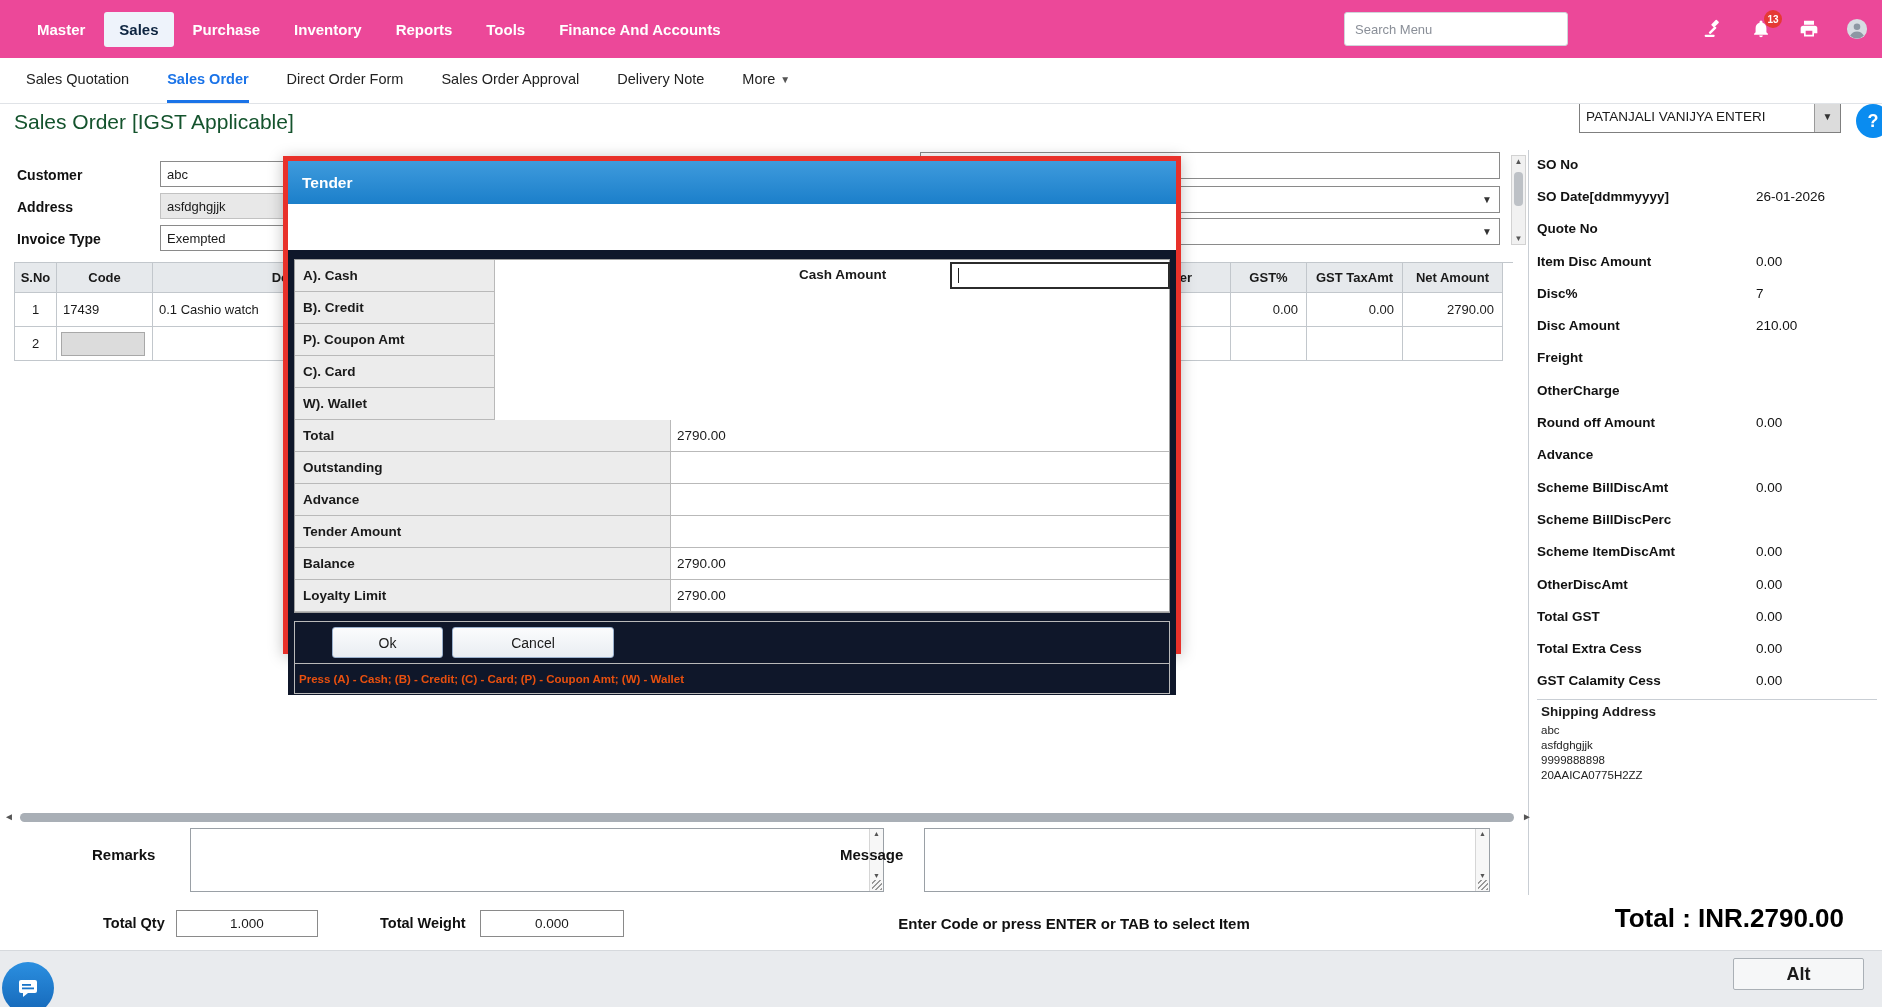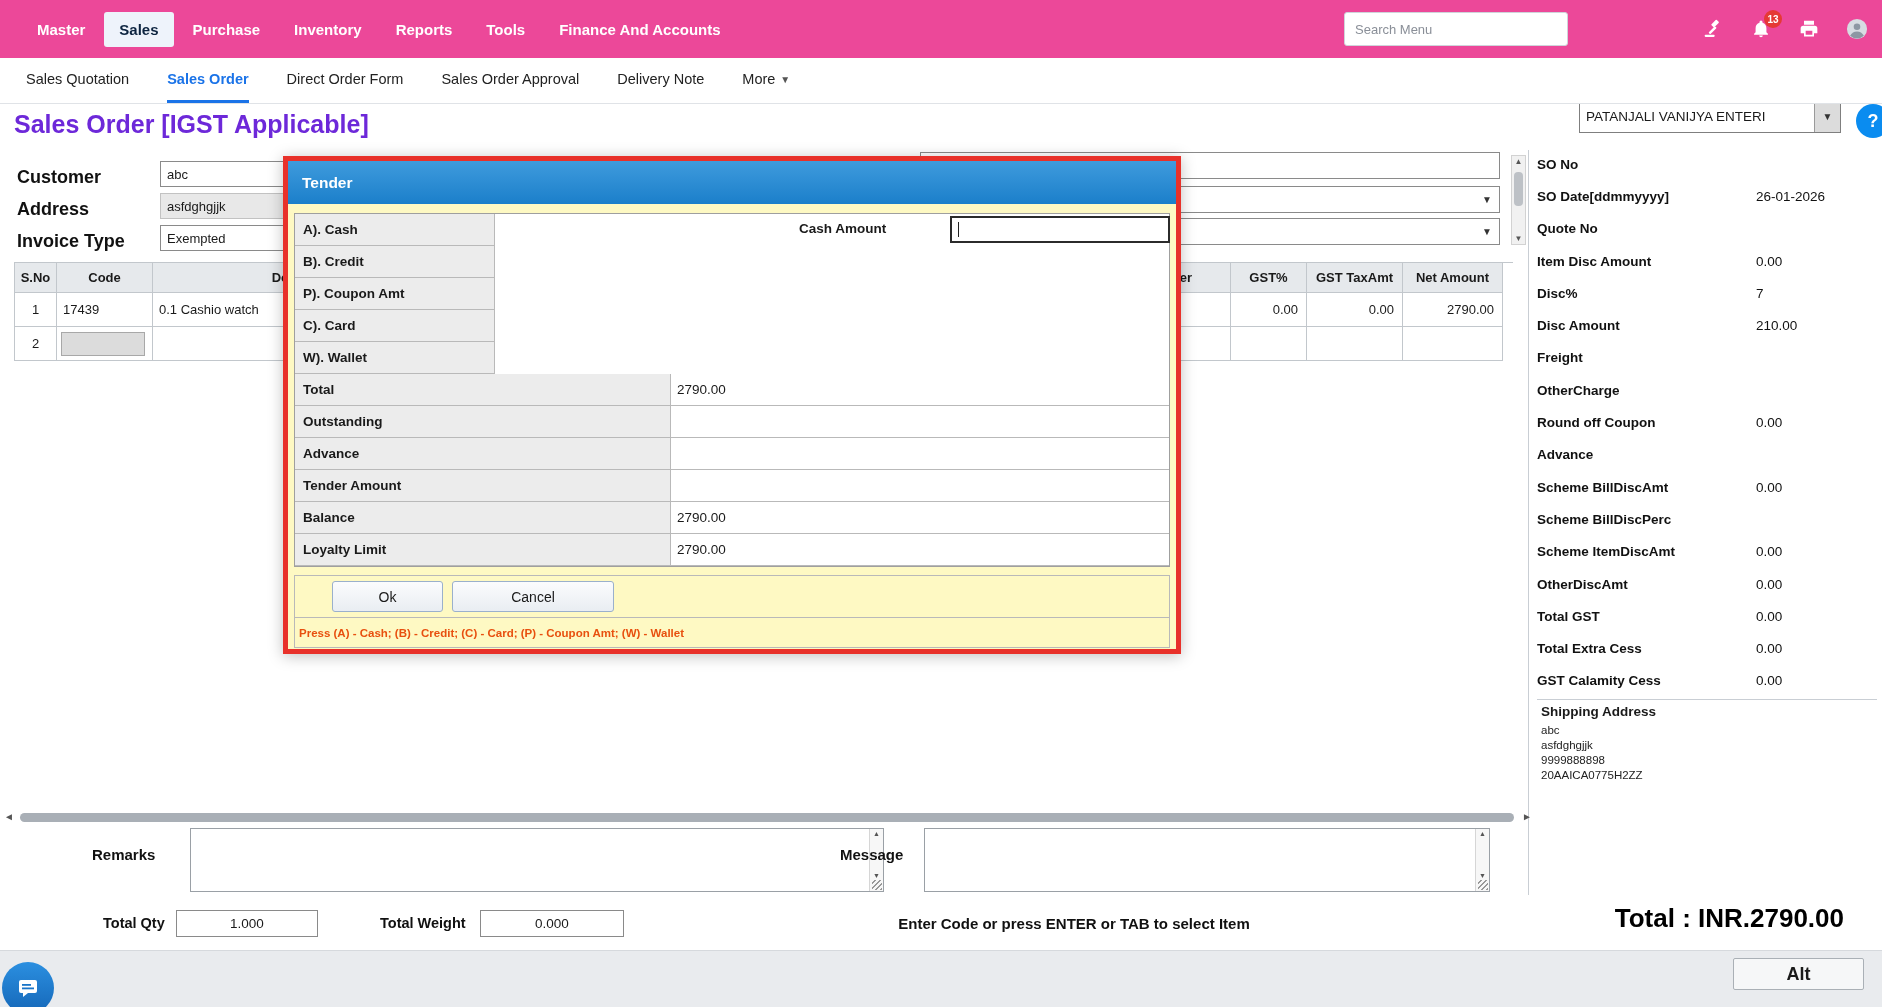--- a/index.html
+++ b/index.html
@@ -16,28 +16,28 @@
   .nav-icon { position:relative; width:22px; height:22px; display:flex; align-items:center; justify-content:center; cursor:pointer; }
   .badge { position:absolute; top:-8px; right:-10px; min-width:18px; height:18px; border-radius:9px; background:#e53935; color:#fff; font-size:10px; font-weight:700; display:flex; align-items:center; justify-content:center; padding:0 3px; }
 
   
   .tabbar { position:absolute; top:58px; left:0; width:100%; height:46px; background:#fff; border-bottom:1px solid #e0e3e7; display:flex; align-items:stretch; padding-left:26px; gap:38px; z-index:40; }
   .tab { display:flex; align-items:center; gap:5px; font-size:14.5px; color:#222; border-bottom:3px solid transparent; cursor:pointer; white-space:nowrap; }
   .tab.active { color:#1a73e8; font-weight:700; border-bottom-color:#1a73e8; }
   .tab .caret { font-size:10px; color:#555; }
 
   
-  .page-title { position:absolute; top:110px; left:14px; font-size:25px; font-weight:700; color:#6d28d9; z-index:10; }
+  .page-title { position:absolute; top:110px; left:14px; font-size:21px; font-weight:400; color:#14532d; z-index:10; }
   .company-select { position:absolute; top:100px; left:1579px; width:262px; height:33px; border:1px solid #7f7f7f; background:#fff; display:flex; align-items:stretch; z-index:10; cursor:pointer; }
   .company-select .txt { flex:1; display:flex; align-items:center; padding:0 6px; font-size:13.5px; white-space:nowrap; overflow:hidden; }
   .company-select .dd { width:26px; background:#dcdcdc; border-left:1px solid #9a9a9a; display:flex; align-items:center; justify-content:center; font-size:10px; color:#333; }
   .help-circle { position:absolute; top:104px; left:1856px; width:34px; height:34px; border-radius:50%; background:#0a8cf0; color:#fff; font-weight:700; font-size:18px; display:flex; align-items:center; justify-content:center; z-index:10; cursor:pointer; }
 
   
-  .form-label { position:absolute; font-weight:700; font-size:18px; color:#111; z-index:5; }
+  .form-label { position:absolute; font-weight:700; font-size:14px; color:#111; z-index:5; }
   .f-box { position:absolute; height:26px; border:1px solid #8a8a8a; background:#fff; display:flex; align-items:center; padding:0 6px; font-size:13px; z-index:5; }
   .f-box.gray { background:#e8e8e8; border-color:#c2c2c2; }
   .f-frag { position:absolute; height:27px; border:1px solid #8a8a8a; background:#fff; z-index:5; }
   .f-frag .sel-caret { position:absolute; right:7px; top:7px; font-size:10px; color:#333; }
   .mini-scroll { position:absolute; left:1511px; top:155px; width:15px; height:90px; background:#f1f1f1; border:1px solid #d2d2d2; z-index:5; }
   .mini-scroll .a-up { position:absolute; top:1px; left:0; width:100%; text-align:center; font-size:8px; color:#555; }
   .mini-scroll .a-dn { position:absolute; bottom:1px; left:0; width:100%; text-align:center; font-size:8px; color:#555; }
   .mini-scroll .thumb { position:absolute; top:16px; left:2px; width:9px; height:34px; background:#bdc1c6; border-radius:4px; }
 
   
@@ -82,21 +82,21 @@
   .grand-total { position:absolute; top:903px; right:38px; font-size:26px; font-weight:700; color:#000; z-index:5; }
 
   
   .bottom-band { position:absolute; left:0; bottom:0; width:100%; height:57px; background:#e9ebee; border-top:1px solid #d6d9dd; z-index:3; }
   .alt-btn { position:absolute; left:1733px; top:958px; width:131px; height:32px; background:#f6f7f8; border:1px solid #aab0b6; border-radius:2px; display:flex; align-items:center; justify-content:center; font-weight:600; font-size:18px; z-index:6; cursor:pointer; }
   .chat-fab { position:absolute; left:2px; top:962px; width:52px; height:52px; border-radius:50%; background:linear-gradient(180deg,#2b8fe0,#1567b8); display:flex; align-items:center; justify-content:center; z-index:6; cursor:pointer; }
 
   
   .modal { position:absolute; left:283px; top:156px; width:898px; height:498px; border:5px solid #e8312a; background:#fff; z-index:100; box-shadow:0 2px 14px rgba(0,0,0,.25); }
   .modal-title { height:43px; background:linear-gradient(180deg,#3f9bdd,#1b7fca); color:#fff; font-weight:700; font-size:15.5px; display:flex; align-items:center; padding-left:14px; }
-  .modal-body { position:relative; width:100%; height:445px; background:#fef9c3; }
+  .modal-body { position:relative; width:100%; height:445px; background:#0f172a;margin-top:46px; }
   .tender-tables { position:absolute; left:6px; top:9px; width:876px; border:1px solid #9f9f9f; }
   .opt-row { display:flex; height:32px; }
   .opt-cell { width:200px; background:#ececec; border-right:1px solid #b9b9b9; border-bottom:1px solid #b9b9b9; display:flex; align-items:center; padding-left:8px; font-weight:600; font-size:13.5px; cursor:pointer; }
   .opt-rest { flex:1; position:relative; background:#fff; }
   .cash-label { position:absolute; left:304px; top:7px; font-weight:700; font-size:13.5px; }
   .cash-input-wrap { position:absolute; left:455px; top:2px; width:220px; height:27px; border:2px solid #2b2b2b; background:#fff; }
   .cash-input-wrap input { width:100%; height:100%; border:0; outline:none; padding:0 6px; font-size:13.5px; font-family:"Liberation Sans", sans-serif; }
   .cash-caret { position:absolute; left:6px; top:4px; width:1px; height:15px; background:#222; }
   .sum-row { display:flex; height:32px; }
   .sum-label { width:376px; background:#ececec; border-right:1px solid #b9b9b9; border-bottom:1px solid #b9b9b9; display:flex; align-items:center; padding-left:8px; font-weight:600; font-size:13.5px; }
@@ -263,21 +263,21 @@
       </div>
     <div class="sp-row">
         <span class="sp-label">Freight</span>
         <span class="sp-value"></span>
       </div>
     <div class="sp-row">
         <span class="sp-label">OtherCharge</span>
         <span class="sp-value"></span>
       </div>
     <div class="sp-row">
-        <span class="sp-label">Round off Coupon</span>
+        <span class="sp-label">Round off Amount</span>
         <span class="sp-value">0.00</span>
       </div>
     <div class="sp-row">
         <span class="sp-label">Advance</span>
         <span class="sp-value"></span>
       </div>
     <div class="sp-row">
         <span class="sp-label">Scheme BillDiscAmt</span>
         <span class="sp-value">0.00</span>
       </div>

